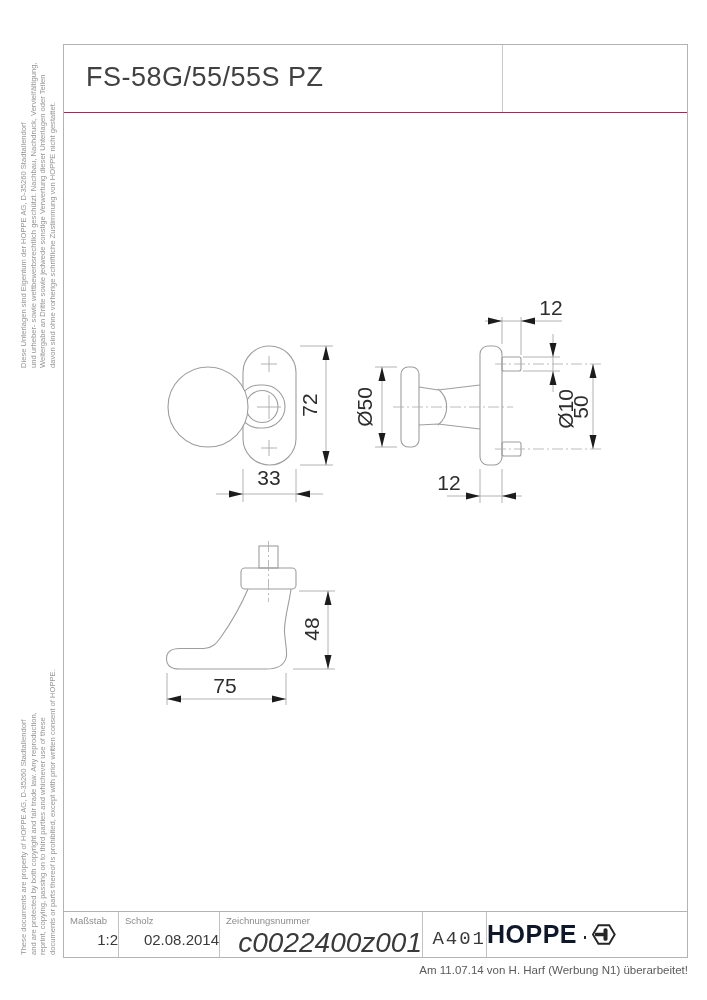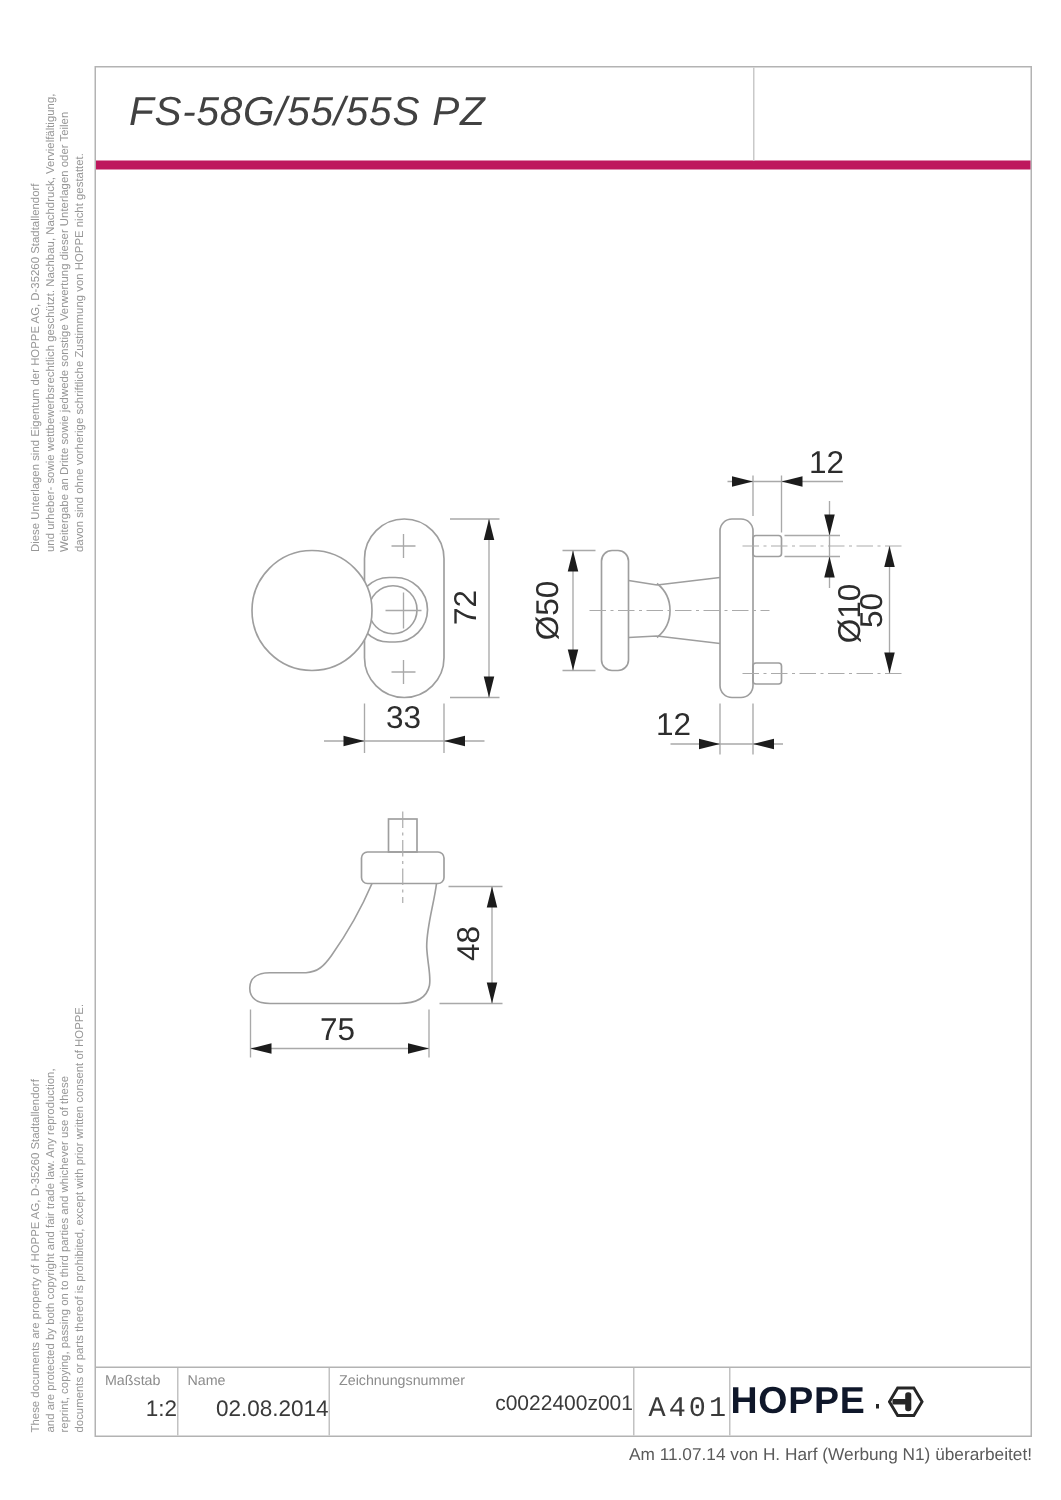--- a/index.html
+++ b/index.html
@@ -5,34 +5,34 @@
   html,body{margin:0;padding:0;background:#fff;}
   .sheet{position:relative;width:707px;height:1000px;background:#fff;overflow:hidden;
          font-family:"Liberation Sans",sans-serif;}
   .legal{position:absolute;color:#969696;font-size:7.6px;line-height:9.6px;
          white-space:pre-line;transform:rotate(-90deg);transform-origin:0 0;}
   .legal-top{left:19px;top:368px;width:330px;}
   .legal-bottom{left:19px;top:955px;width:300px;}
   .frame{position:absolute;left:63px;top:44px;width:625px;height:914px;
          border:1px solid #b3b3b3;box-sizing:border-box;}
   .title-row{position:absolute;left:0;top:0;width:100%;height:68px;
-         border-bottom:6px solid #be185d;box-sizing:border-box;font-style:italic;}
+         border-bottom:1px solid #be185d;box-sizing:border-box;}
   .title-text{position:absolute;left:22px;top:50%;transform:translateY(-54%);
          font-size:27px;letter-spacing:.5px;color:#414141;}
   .title-side{position:absolute;right:0;top:0;width:185px;height:100%;
          border-left:1px solid #c9c9c9;box-sizing:border-box;}
   .views{position:absolute;left:0;top:67px;width:623px;height:799px;}
   .tblock{position:absolute;left:0;bottom:0;width:623px;height:46px;
          border-top:1px solid #b3b3b3;display:flex;box-sizing:border-box;}
   .cell{position:relative;height:100%;border-right:1px solid #c2c2c2;box-sizing:border-box;}
   .cell:last-child{border-right:none;}
   .cell .lab{position:absolute;left:6px;top:3px;font-size:9.5px;color:#8c8c8c;}
   .cell .val{position:absolute;left:0;right:0;top:19px;text-align:right;
          font-size:15px;color:#3a3a3a;}
-  .val.big{font-size:14px;top:15px;}
+  .val.big{font-size:28px;top:15px;font-style:italic;}
   .val.fmt{font-size:19px;letter-spacing:2px;top:16px;font-family:Liberation Mono, monospace;}
   .logo-cell{display:flex;align-items:center;justify-content:center;gap:6px;}
   .wordmark{font-size:25px;font-weight:700;letter-spacing:.5px;color:#0f172a;}
   .reg{display:inline-block;width:3px;height:3px;background:#262626;
        vertical-align:top;margin:5px 0 0 1px;}
   .revision{position:absolute;right:19px;top:964px;font-size:11.5px;color:#5a5a5a;}
   
   .ol{fill:none;stroke:#9e9e9e;stroke-width:1.1;}
   .olw{fill:#fff;stroke:#9e9e9e;stroke-width:1.1;}
   .dl{fill:none;stroke:#a9a9a9;stroke-width:.9;}
@@ -123,21 +123,21 @@
         <text class="dt" x="224" y="692" text-anchor="middle">75</text>
       </g>
     </svg>
 
     <div class="tblock">
       <div class="cell" style="width:55px">
         <div class="lab">Maßstab</div>
         <div class="val">1:2</div>
       </div>
       <div class="cell" style="width:101px">
-        <div class="lab">Name</div>
+        <div class="lab">Scholz</div>
         <div class="val">02.08.2014</div>
       </div>
       <div class="cell" style="width:203px">
         <div class="lab">Zeichnungsnummer</div>
         <div class="val big">c0022400z001</div>
       </div>
       <div class="cell" style="width:64px">
         <div class="val fmt">A401</div>
       </div>
       <div class="cell logo-cell" style="width:129px">

